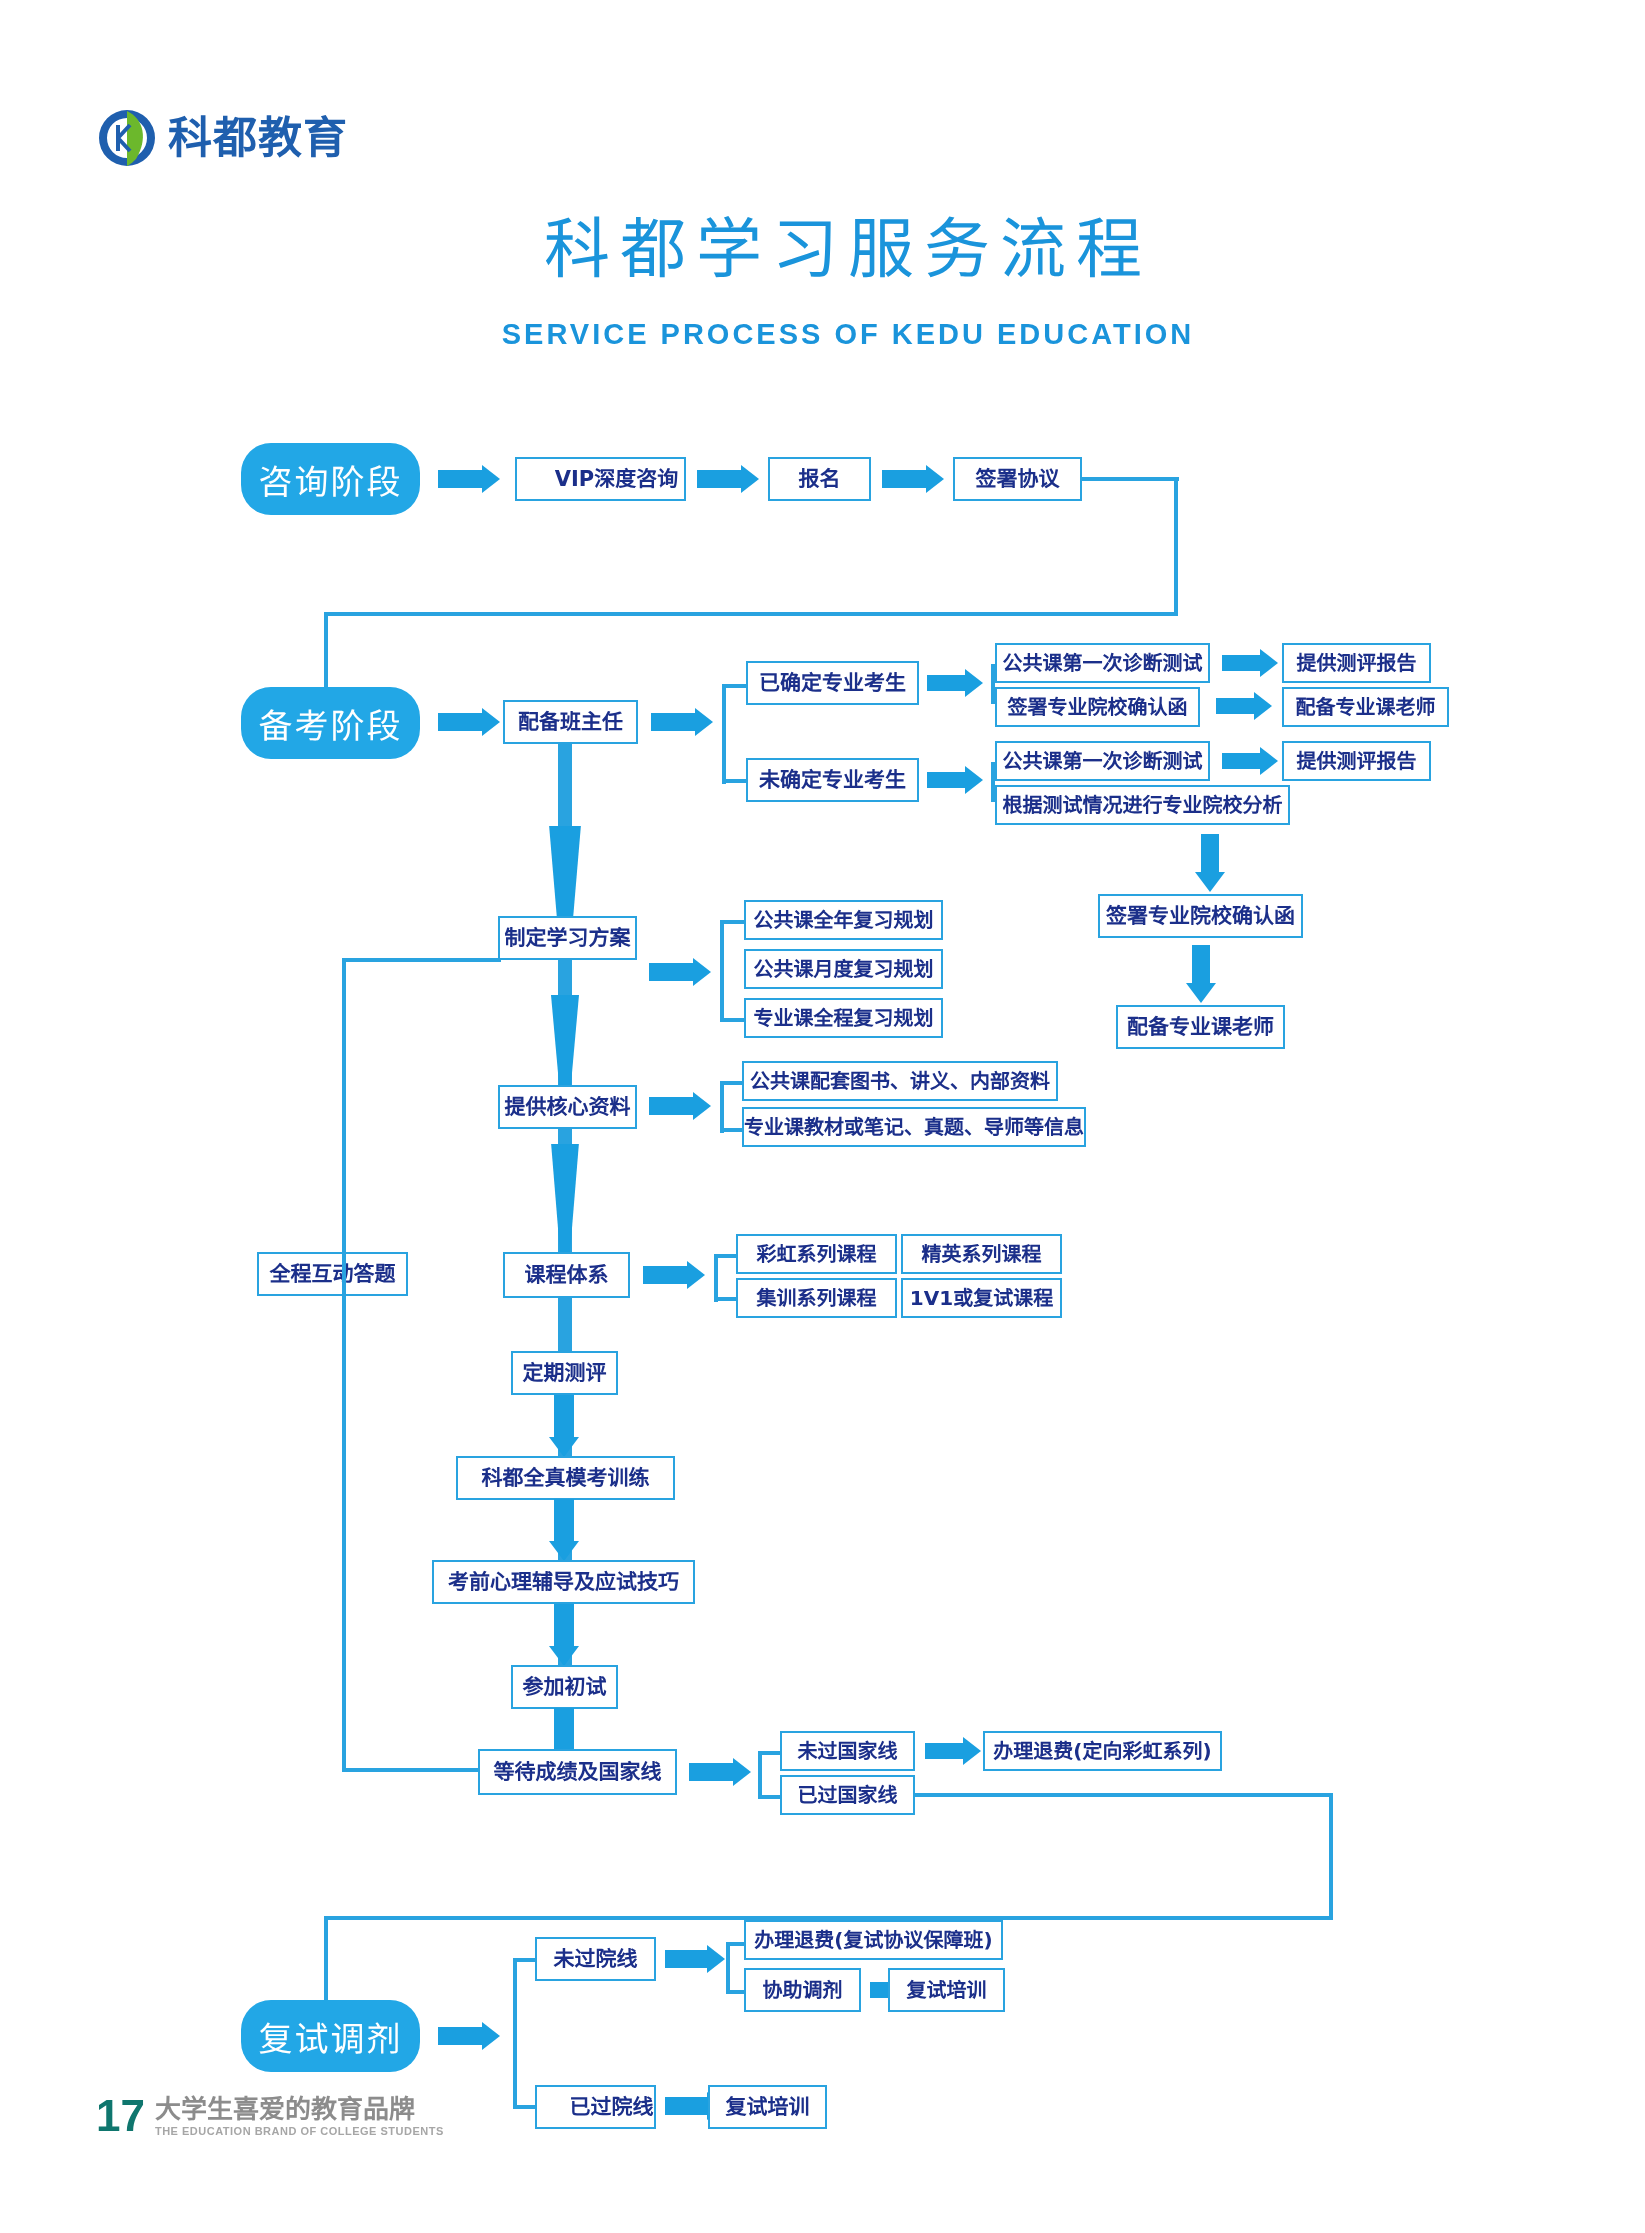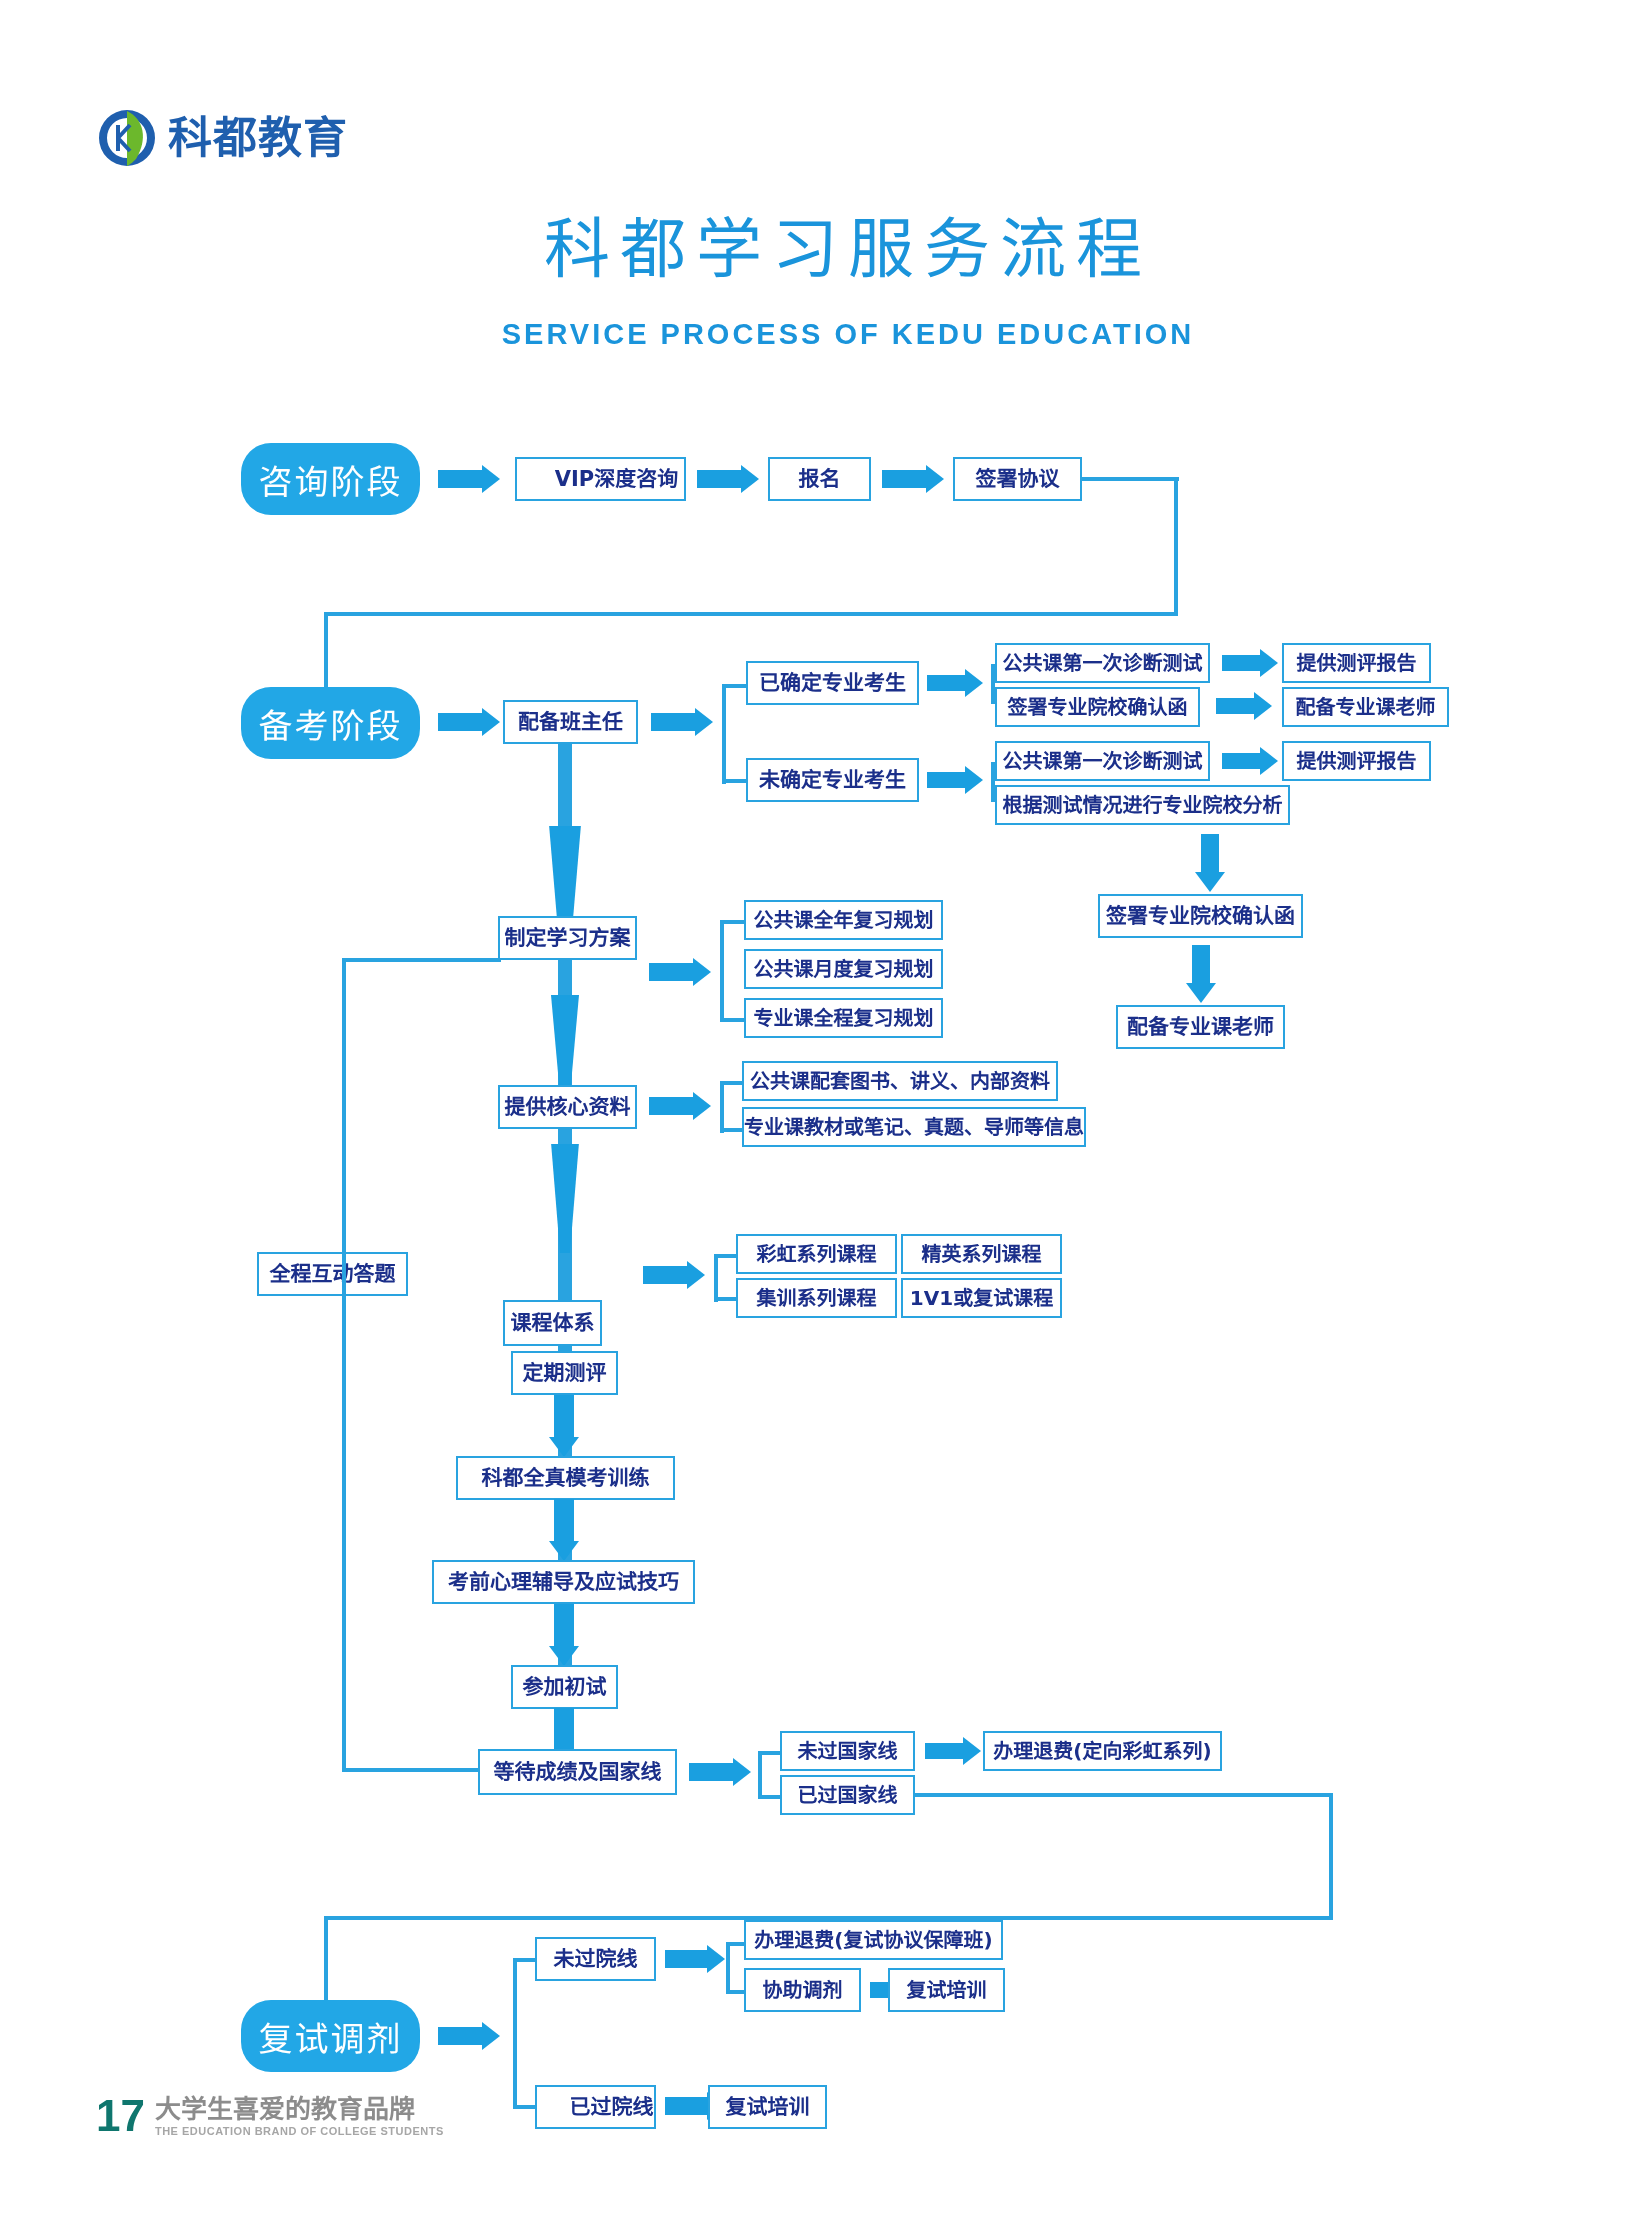--- a/index.html
+++ b/index.html
@@ -270,21 +270,21 @@
   <div class="ln h" style="left:720px;top:1128px;width:24px;"></div>
 
   <div class="node" style="left:742px;top:1061px;width:316px;height:40px;font-size:20px;">公共课配套图书、讲义、内部资料</div>
   <div class="node" style="left:742px;top:1107px;width:344px;height:40px;font-size:20px;">专业课教材或笔记、真题、导师等信息</div>
 
   <div class="node" style="left:257px;top:1252px;width:151px;height:44px;font-size:21px;">全程互动答题</div>
   <div class="ln v" style="left:342px;top:958px;height:814px;"></div>
   <div class="ln h" style="left:342px;top:958px;width:159px;"></div>
   <div class="ln h" style="left:342px;top:1768px;width:139px;"></div>
 
-  <div class="node" style="left:503px;top:1252px;width:99px;height:46px;font-size:21px;margin-top:48px;">课程体系</div>
+  <div class="node" style="left:503px;top:1252px;width:127px;height:46px;font-size:21px;">课程体系</div>
   <div class="arrow-r" style="left:643px;top:1275px;width:62px;">
     <div class="shaft" style="left:0;width:44px;height:18px;"></div>
     <div class="head" style="left:44px;"></div>
   </div>
   <div class="ln v" style="left:714px;top:1254px;height:48px;"></div>
   <div class="ln h" style="left:714px;top:1254px;width:22px;"></div>
   <div class="ln h" style="left:714px;top:1297px;width:22px;"></div>
 
   <div class="node" style="left:736px;top:1234px;width:161px;height:40px;font-size:20px;">彩虹系列课程</div>
   <div class="node" style="left:901px;top:1234px;width:161px;height:40px;font-size:20px;">精英系列课程</div>

